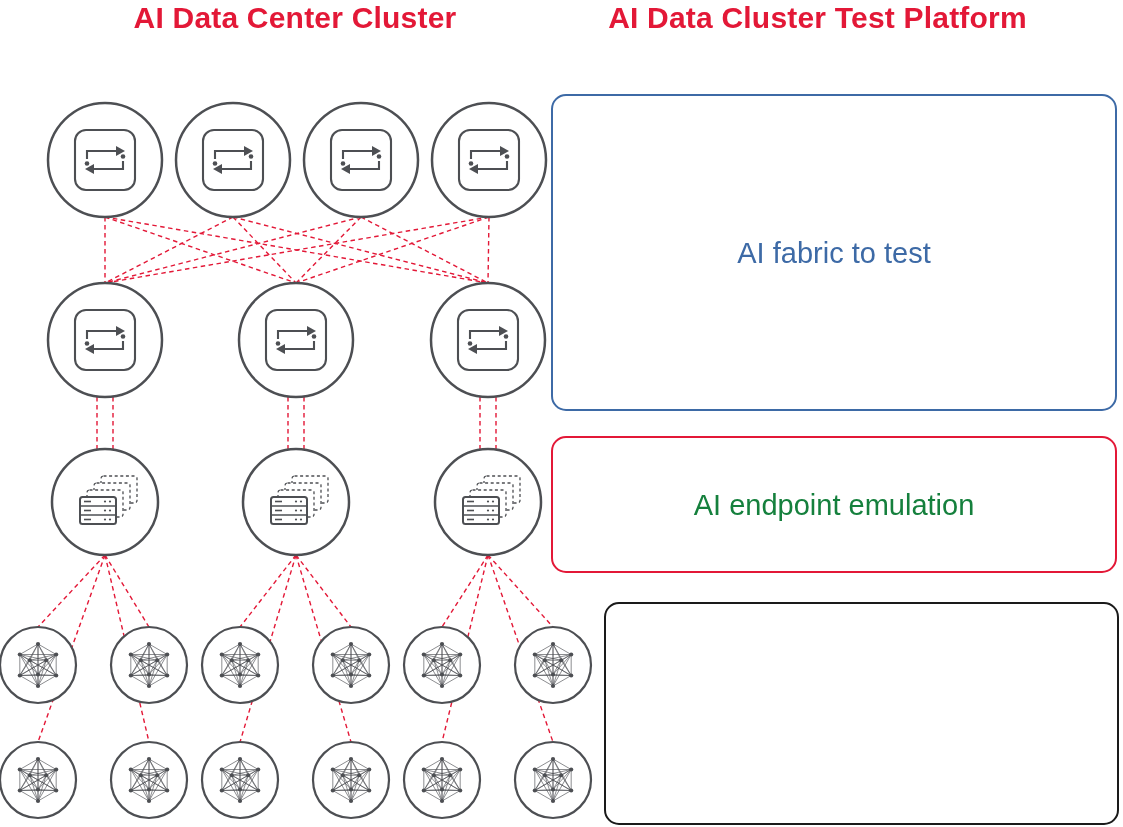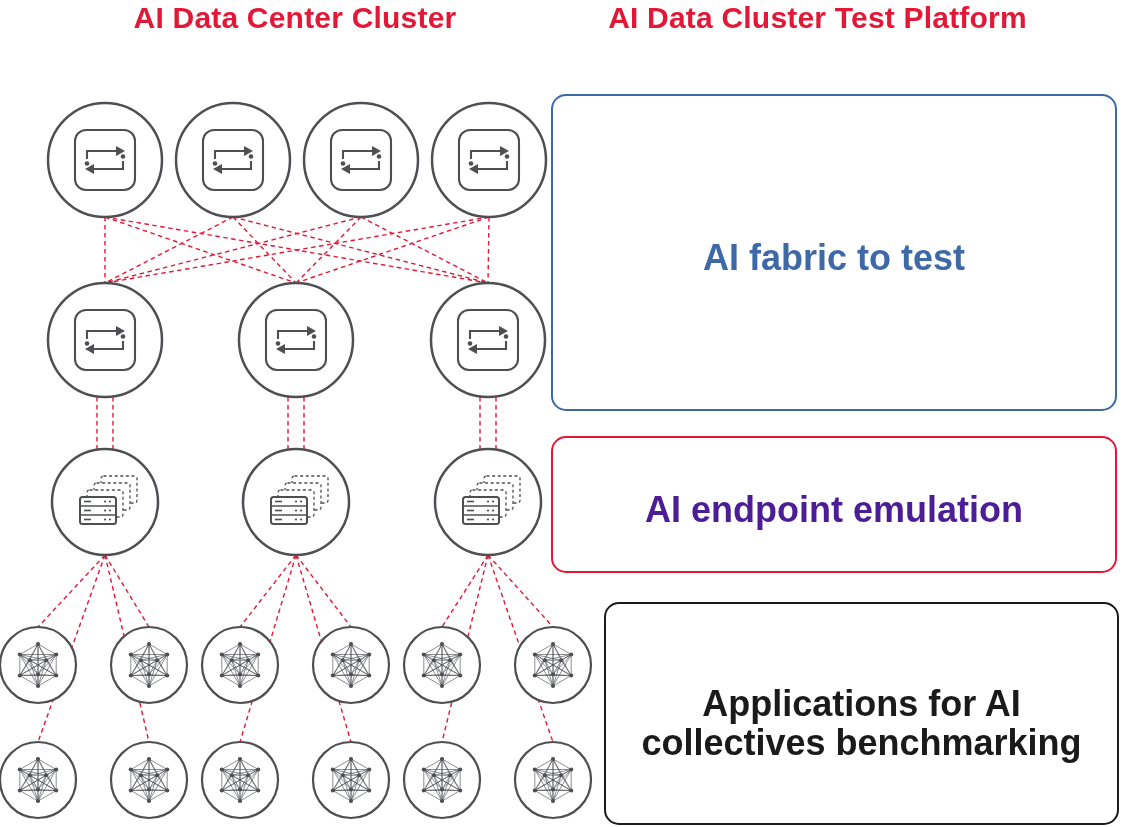--- a/index.html
+++ b/index.html
@@ -5,21 +5,21 @@
   * { margin:0; padding:0; box-sizing:border-box; }
   html,body { background:#ffffff; }
   .canvas {
     position:relative; width:1123px; height:827px; background:#ffffff;
     font-family:"Liberation Sans","DejaVu Sans",sans-serif; overflow:hidden;
   }
   #diagram-svg { position:absolute; left:0; top:0; }
   .title { position:absolute; top:1px; font-weight:bold; font-size:30px; text-align:center; letter-spacing:.2px; }
   .title.left  { left:0;   width:590px; }
   .title.right { left:555px; width:525px; }
-  .anno { position:absolute; font-weight:bold; font-size:36px; text-align:center; }
+  .anno { position:absolute; font-weight:normal; font-size:29px; text-align:center; }
   .anno.fabric   { left:552px; width:564px; top:237px; }
   .anno.endpoint { left:552px; width:564px; top:489px; }
   .anno.apps     { left:605px; width:513px; top:684px; line-height:39px; }
 </style>
 </head>
 <body>
 
 <div class="canvas">
   <svg id="diagram-svg" width="1123" height="827" viewBox="0 0 1123 827">
       <g fill="none" stroke-width="2">
@@ -802,18 +802,14 @@
           <circle cx="553" cy="789.5" r="2.1" fill="#4d4f53"></circle>
           <circle cx="544.7727586640478" cy="775.25" r="2.1" fill="#4d4f53"></circle>
         </g>
       </g>
     </svg>
 
   <div class="title left" style="color: rgb(227, 24, 55);">AI Data Center Cluster</div>
   <div class="title right" style="color: rgb(227, 24, 55);">AI Data Cluster Test Platform</div>
 
   <div class="anno fabric" style="color: rgb(61, 106, 166);">AI fabric to test</div>
-  <div class="anno endpoint" style="color: #4c1d95;">AI endpoint emulation</div>
-  <div class="anno apps" style="color: rgb(26, 26, 26);">
-    <div>Applications for AI</div>
-    <div>collectives benchmarking</div>
-  </div>
+  <div class="anno endpoint" style="color: #15803d;">AI endpoint emulation</div>
 </div>
 
 </body></html>

